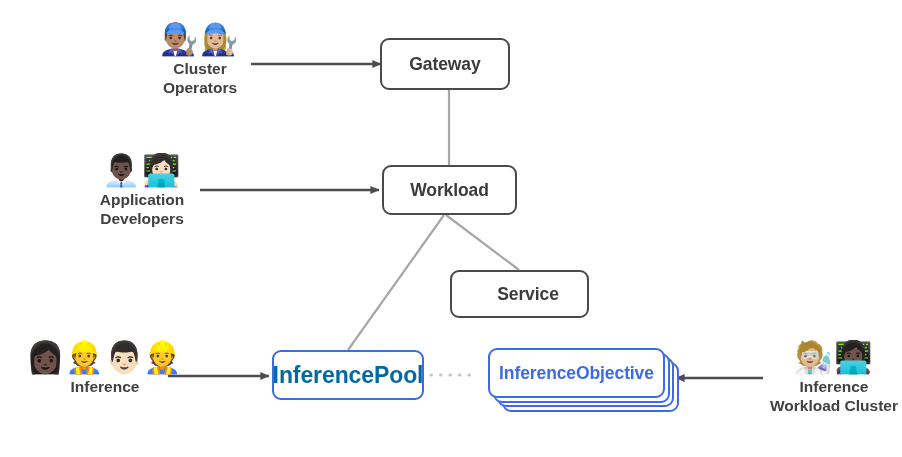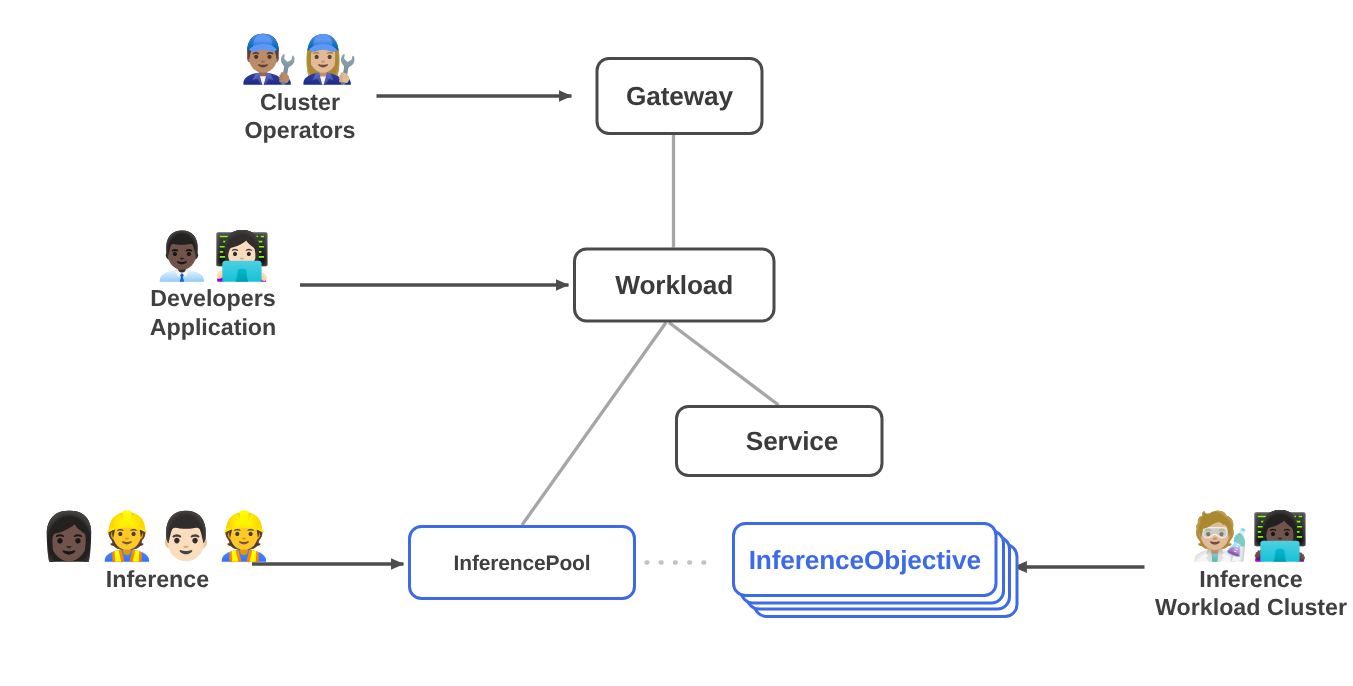--- a/index.html
+++ b/index.html
@@ -39,22 +39,22 @@
     letter-spacing: -0.1px;
     z-index: 5;
   }
   .node.gray {
     border: 2.2px solid #4a4a4a;
     color: #3b3b3b;
     font-size: 17.5px;
   }
   .node.blue {
     border: 2.2px solid #3d6be8;
-    color: #404040;
-    font-size: 14px;
+    color: #0369a1;
+    font-size: 23px;
   }
 
   
   .stack {
     position: absolute;
     z-index: 4;
     margin-left: 11px;
   }
   .stack .layer {
     position: absolute;
@@ -124,21 +124,21 @@
 
     <line x1="251" y1="64" x2="381" y2="64" stroke="#4d4d4d" stroke-width="2.4" marker-end="url(#arrowhead)"></line>
 
     <line x1="200" y1="190" x2="379" y2="190" stroke="#4d4d4d" stroke-width="2.4" marker-end="url(#arrowhead)"></line>
 
     <line x1="168" y1="376" x2="269" y2="376" stroke="#4d4d4d" stroke-width="2.4" marker-end="url(#arrowhead)"></line>
 
     <line x1="763" y1="378" x2="676" y2="378" stroke="#4d4d4d" stroke-width="2.4" marker-end="url(#arrowhead)"></line>
   </svg>
 
-  <div class="node gray" style="left:397px; top:38px; width:112px; height:52px;">
+  <div class="node gray" style="left:380px; top:38px; width:130px; height:52px;">
     <span>Gateway</span>
   </div>
 
   <div class="node gray" style="left:382px; top:165px; width:135px; height:50px;">
     <span>Workload</span>
   </div>
 
   <div class="node gray" style="left:450px; top:270px; width:139px; height:48px;padding-left:17px;">
     <span>Service</span>
   </div>
@@ -160,22 +160,22 @@
     <div class="emojis">👨🏽‍🔧👩🏼‍🔧</div>
     <div class="caption">
       <div>Cluster</div>
       <div>Operators</div>
     </div>
   </div>
 
   <div class="actor" style="left:86px; top:155px; width:112px;">
     <div class="emojis">👨🏿‍💼👩🏻‍💻</div>
     <div class="caption">
+      <div>Application</div>
       <div>Developers</div>
-      <div>Application</div>
     </div>
   </div>
 
   <div class="actor" style="left:42px; top:342px; width:126px;">
     <div class="emojis">👩🏿‍👷👨🏻‍👷</div>
     <div class="caption">
       <div>Inference</div>
     </div>
   </div>
 

